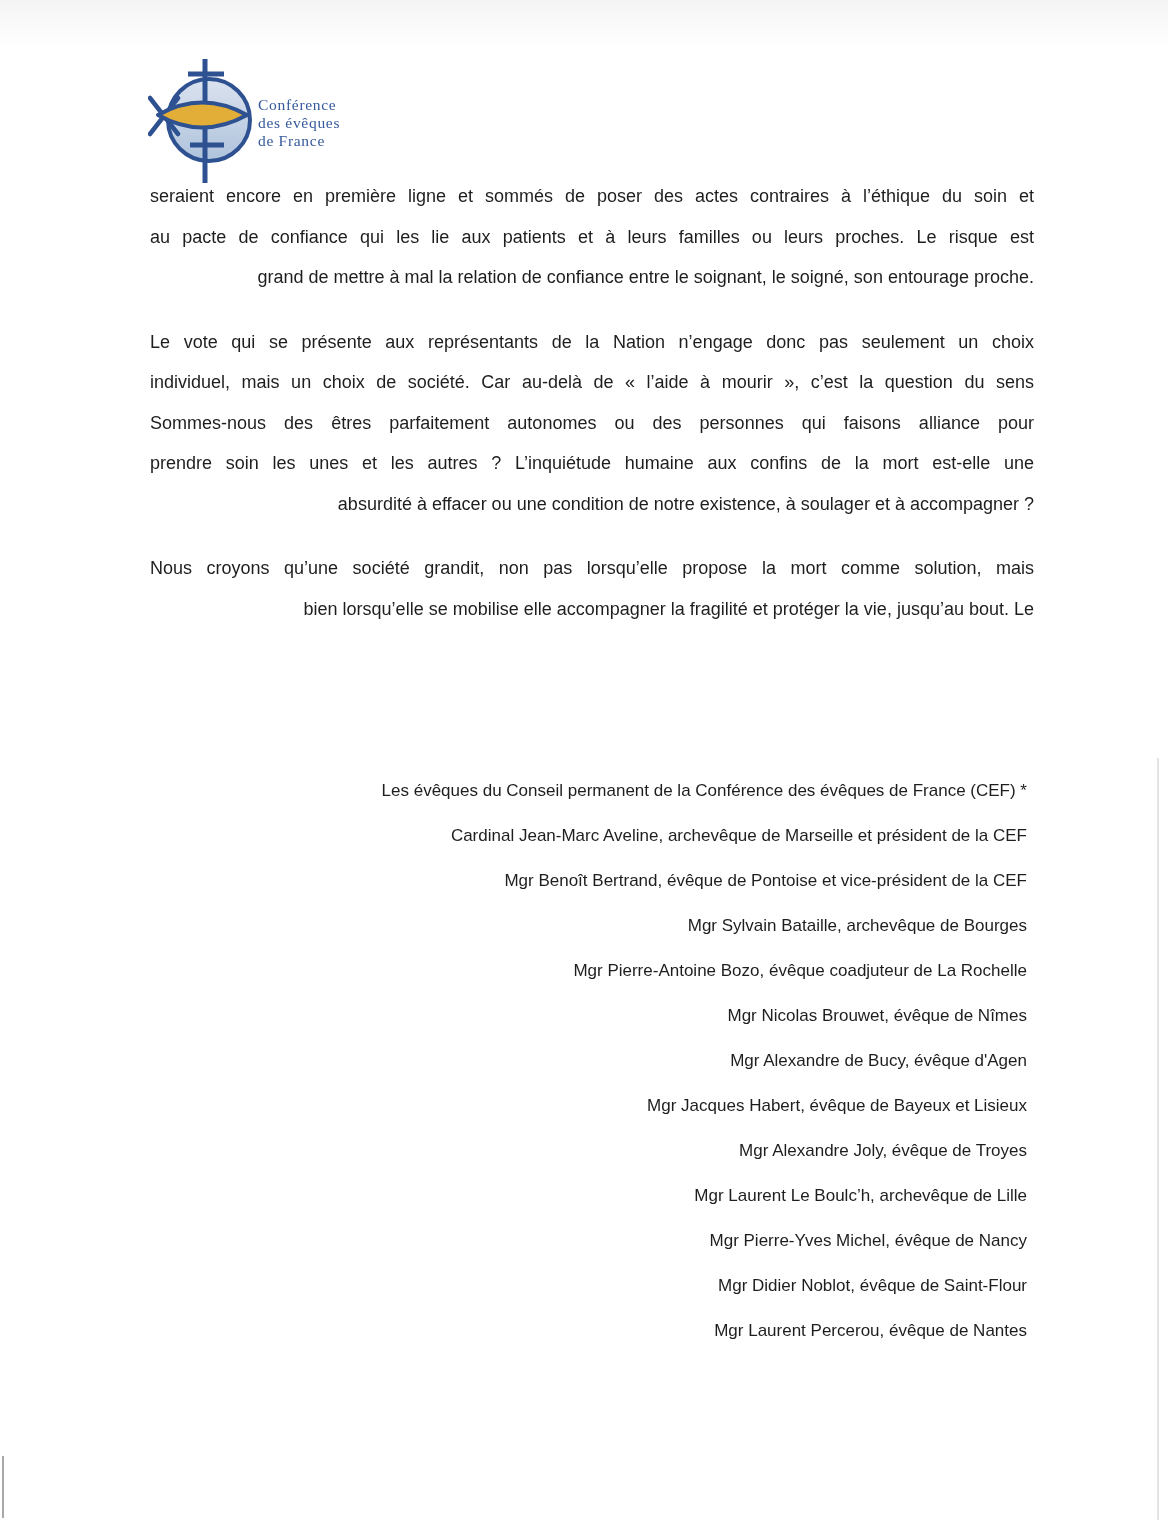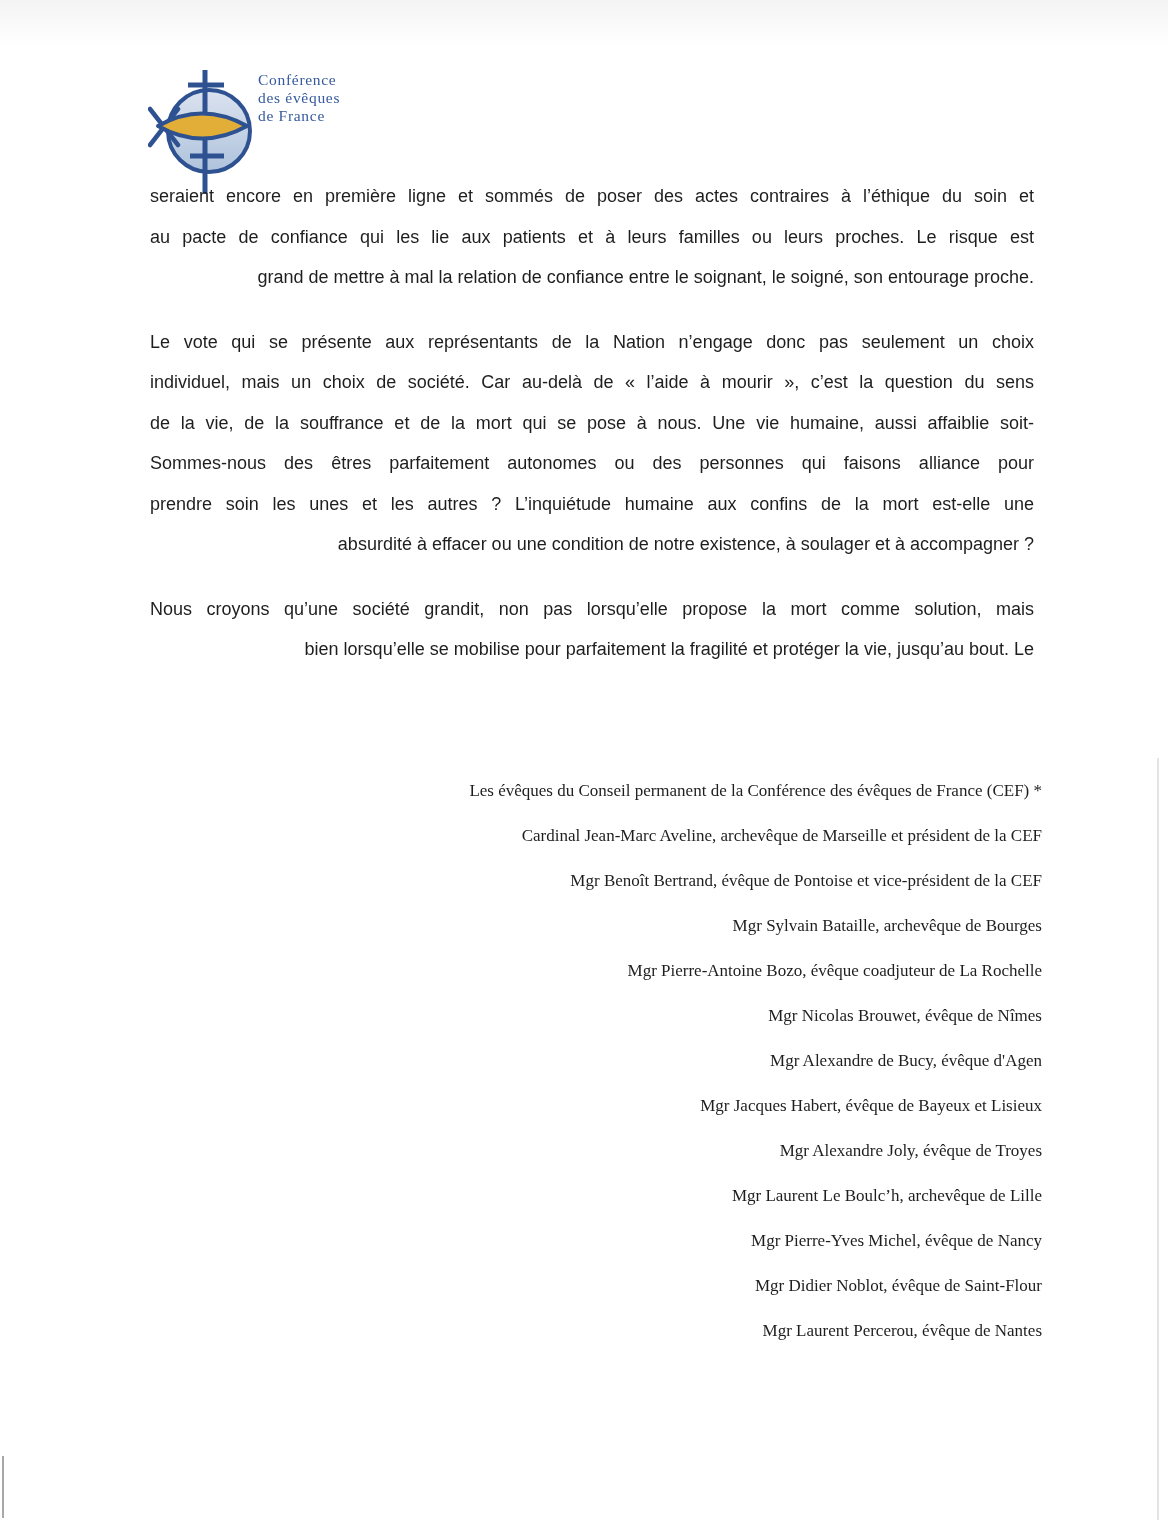--- a/index.html
+++ b/index.html
@@ -22,46 +22,45 @@
     position: absolute; left: 1157px; top: 758px; bottom: 0; width: 2px;
     background: #e4e4e4;
   }
   .edge-left {
     position: absolute; left: 2px; top: 1456px; height: 62px; width: 2px;
     background: #a8a8a8;
   }
 
   
   .logo {
-    position: absolute; left: 148px; top: 67px;
-    display: flex; 
+    position: absolute; left: 148px; top: 56px;
+    display: flex; align-items: center;
   }
   .emblem { width: 104px; height: 130px; display: block; }
   .wordmark {
     margin-left: 6px; margin-top: 4px;
     font-family: "Liberation Serif", "DejaVu Serif", serif;
     font-size: 15.5px; line-height: 18px; letter-spacing: 0.7px;
     color: #35599c;
   }
 
   
   .body {
     position: absolute; left: 150px; top: 176px; width: 884px;
     font-size: 18px; line-height: 40.5px;
   }
   .para + .para { margin-top: 24px; }
   .bl { text-align: justify; text-align-last: justify; }
   .para .bl:last-child { text-align: right; text-align-last: auto; }
 
   
   .sigs {
-    position: absolute; left: 158px; top: 768px; width: 884px;
+    position: absolute; left: 143px; top: 768px; width: 884px;
     font-size: 17px; line-height: 45px;
     text-align: right;
-    font-family: Liberation Serif, serif;
   }
 </style>
 </head>
 <body>
 
 <div class="page">
 
   <div class="top-shade"></div>
   <div class="edge-right"></div>
   <div class="edge-left"></div>
@@ -90,28 +89,27 @@
 
   <main class="body">
     <section class="para">
       <div class="bl">seraient encore en première ligne et sommés de poser des actes contraires à l’éthique du soin et</div>
       <div class="bl">au pacte de confiance qui les lie aux patients et à leurs familles ou leurs proches. Le risque est</div>
       <div class="bl">grand de mettre à mal la relation de confiance entre le soignant, le soigné, son entourage proche.</div>
     </section>
     <section class="para">
       <div class="bl">Le vote qui se présente aux représentants de la Nation n’engage donc pas seulement un choix</div>
       <div class="bl">individuel, mais un choix de société. Car au-delà de « l’aide à mourir », c’est la question du sens</div>
-      <div class="bl">de la vie, de la souffrance et de la mort qui se pose à nous. Une vie humaine, aussi affaiblie soit-</div>
       <div class="bl">Sommes-nous des êtres parfaitement autonomes ou des personnes qui faisons alliance pour</div>
       <div class="bl">prendre soin les unes et les autres ? L’inquiétude humaine aux confins de la mort est-elle une</div>
       <div class="bl">absurdité à effacer ou une condition de notre existence, à soulager et à accompagner ?</div>
     </section>
     <section class="para">
       <div class="bl">Nous croyons qu’une société grandit, non pas lorsqu’elle propose la mort comme solution, mais</div>
-      <div class="bl">bien lorsqu’elle se mobilise pour parfaitement la fragilité et protéger la vie, jusqu’au bout. Le</div>
+      <div class="bl">bien lorsqu’elle se mobilise elle accompagner la fragilité et protéger la vie, jusqu’au bout. Le</div>
     </section>
   </main>
 
   <section class="sigs">
     <div class="sig">Les évêques du Conseil permanent de la Conférence des évêques de France (CEF) *</div>
     <div class="sig">Cardinal Jean-Marc Aveline, archevêque de Marseille et président de la CEF</div>
     <div class="sig">Mgr Benoît Bertrand, évêque de Pontoise et vice-président de la CEF</div>
     <div class="sig">Mgr Sylvain Bataille, archevêque de Bourges</div>
     <div class="sig">Mgr Pierre-Antoine Bozo, évêque coadjuteur de La Rochelle</div>
     <div class="sig">Mgr Nicolas Brouwet, évêque de Nîmes</div>

